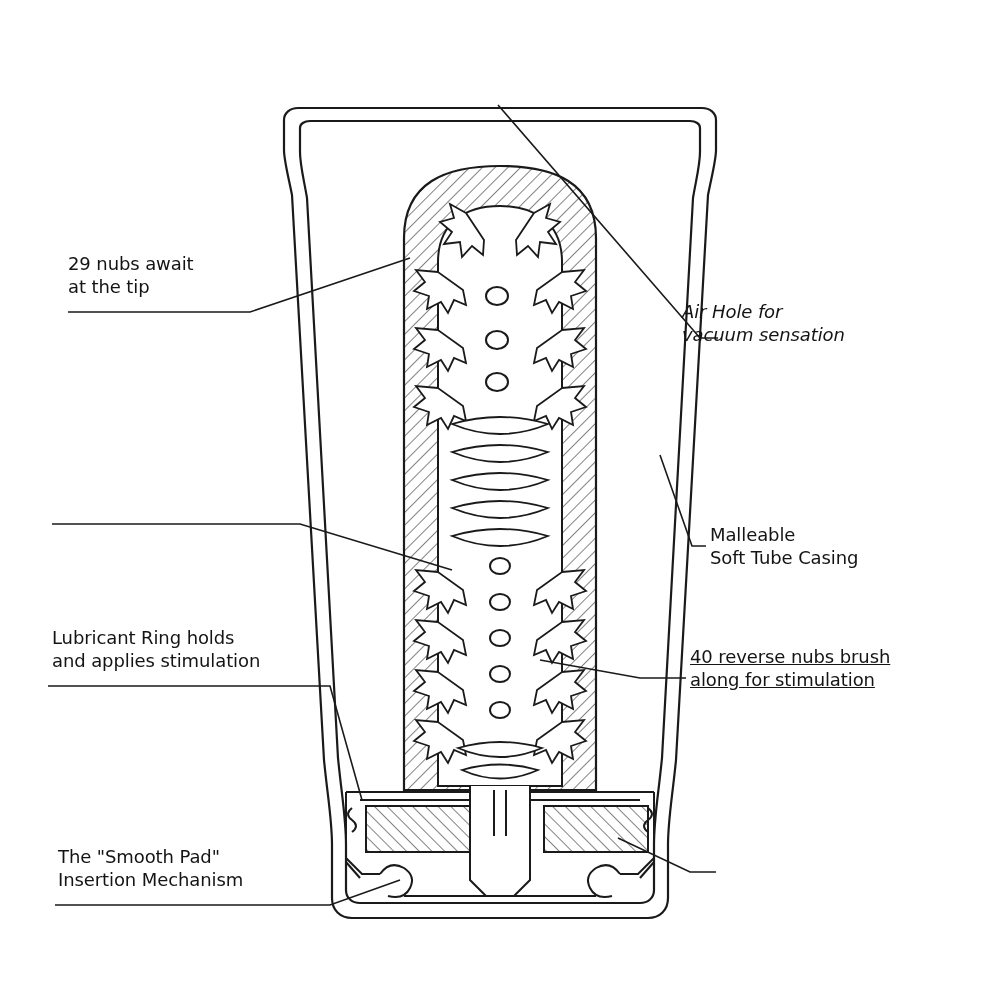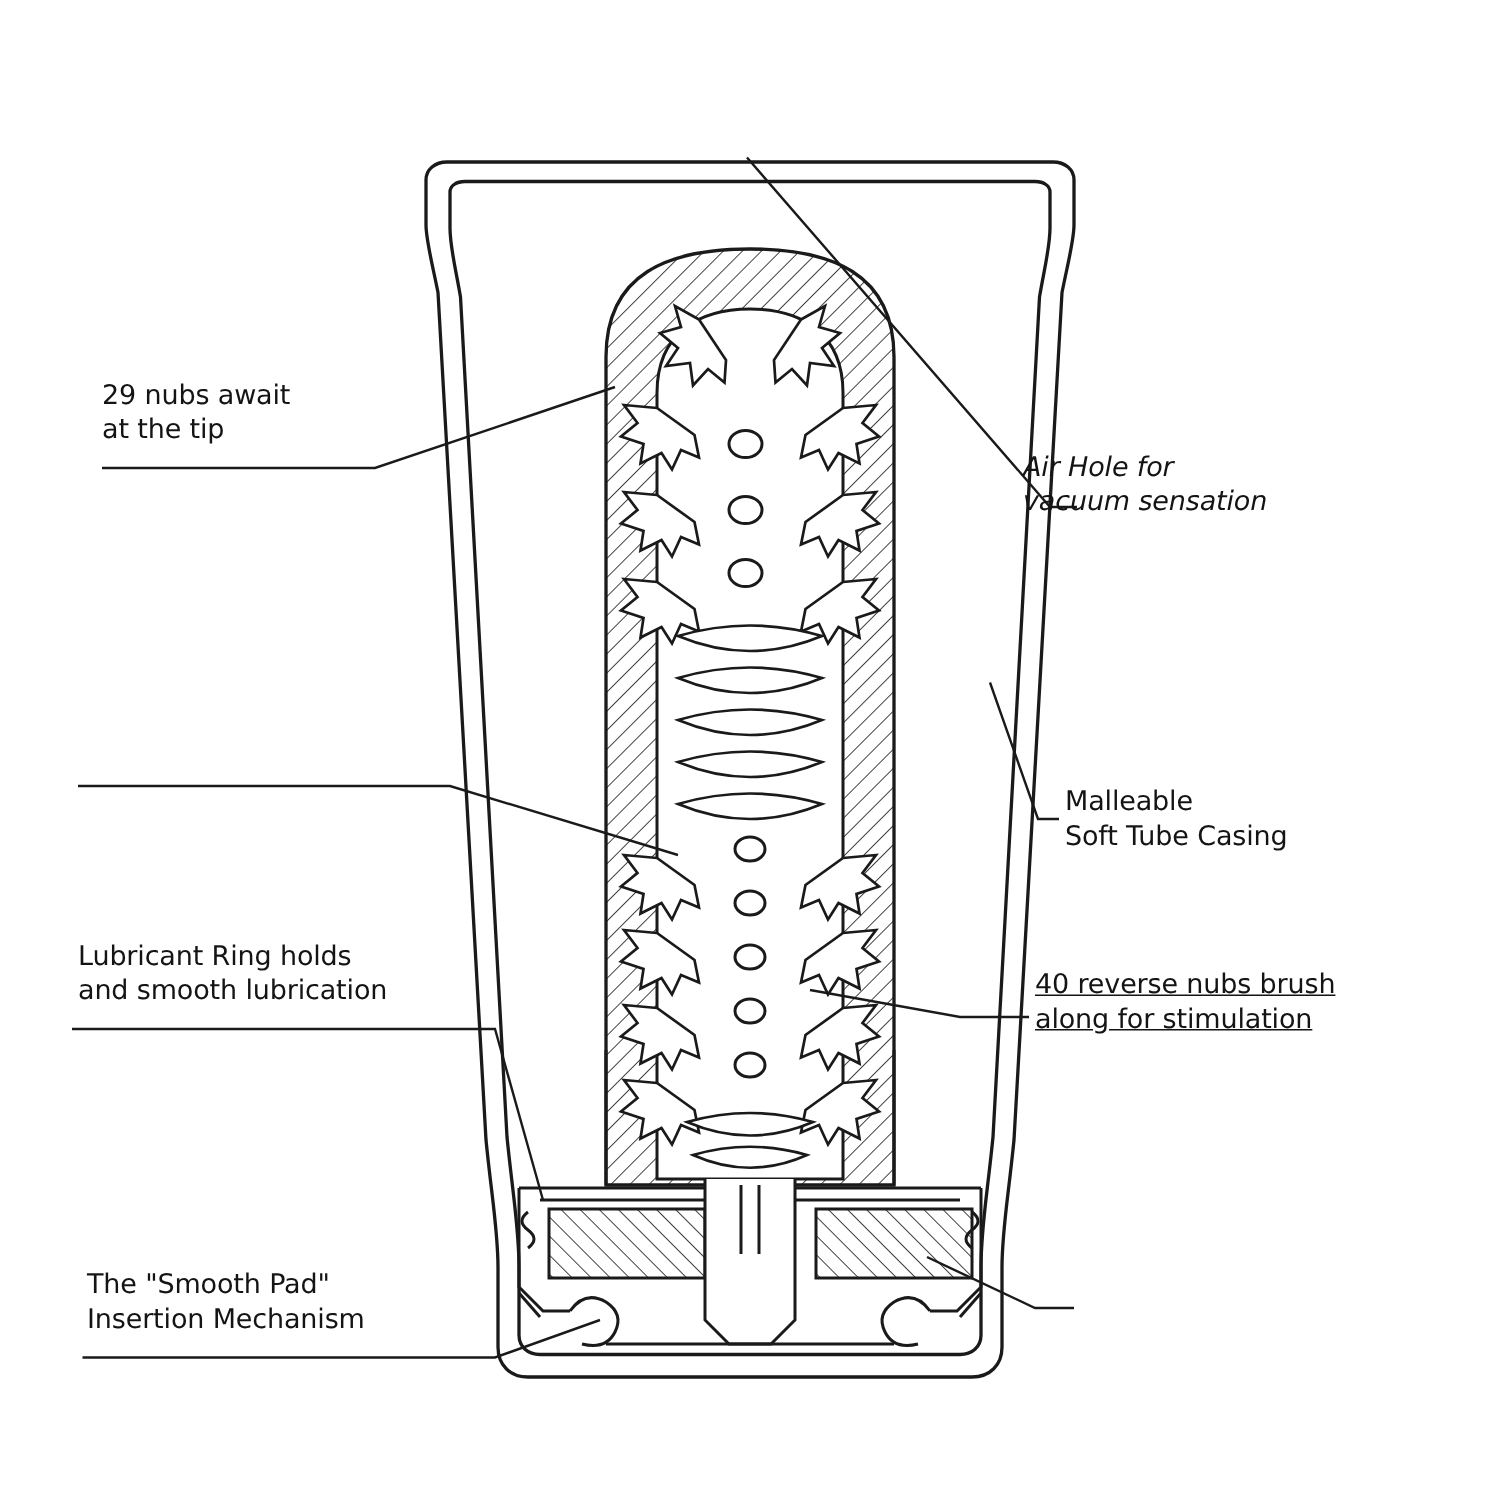--- a/index.html
+++ b/index.html
@@ -180,21 +180,21 @@
 at the tip</div>
 
   <div class="callout" style="left:682px; top:300px;font-style:italic;">Air Hole for
 vacuum sensation</div>
 
 
   <div class="callout" style="left:710px; top:487px;margin-top:36px;">Malleable
 Soft Tube Casing</div>
 
   <div class="callout" style="left:52px; top:626px;">Lubricant Ring holds
-and smooth lubrication</div>
+and applies stimulation</div>
 
   <div class="callout" style="left:690px; top:645px;text-decoration:underline;">40 reverse nubs brush
 along for stimulation</div>
 
   <div class="callout" style="left:58px; top:845px;">The "Smooth Pad"
 Insertion Mechanism</div>
 
 
 </div>
 

